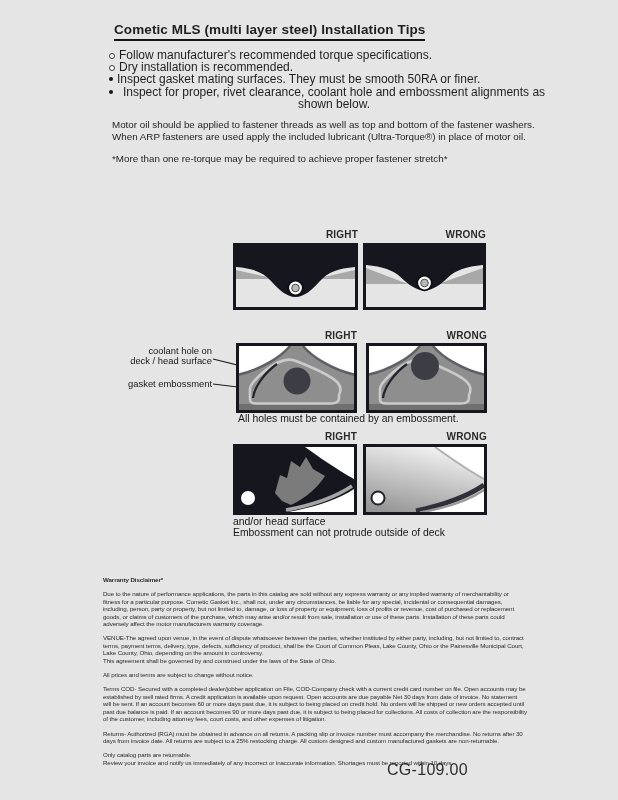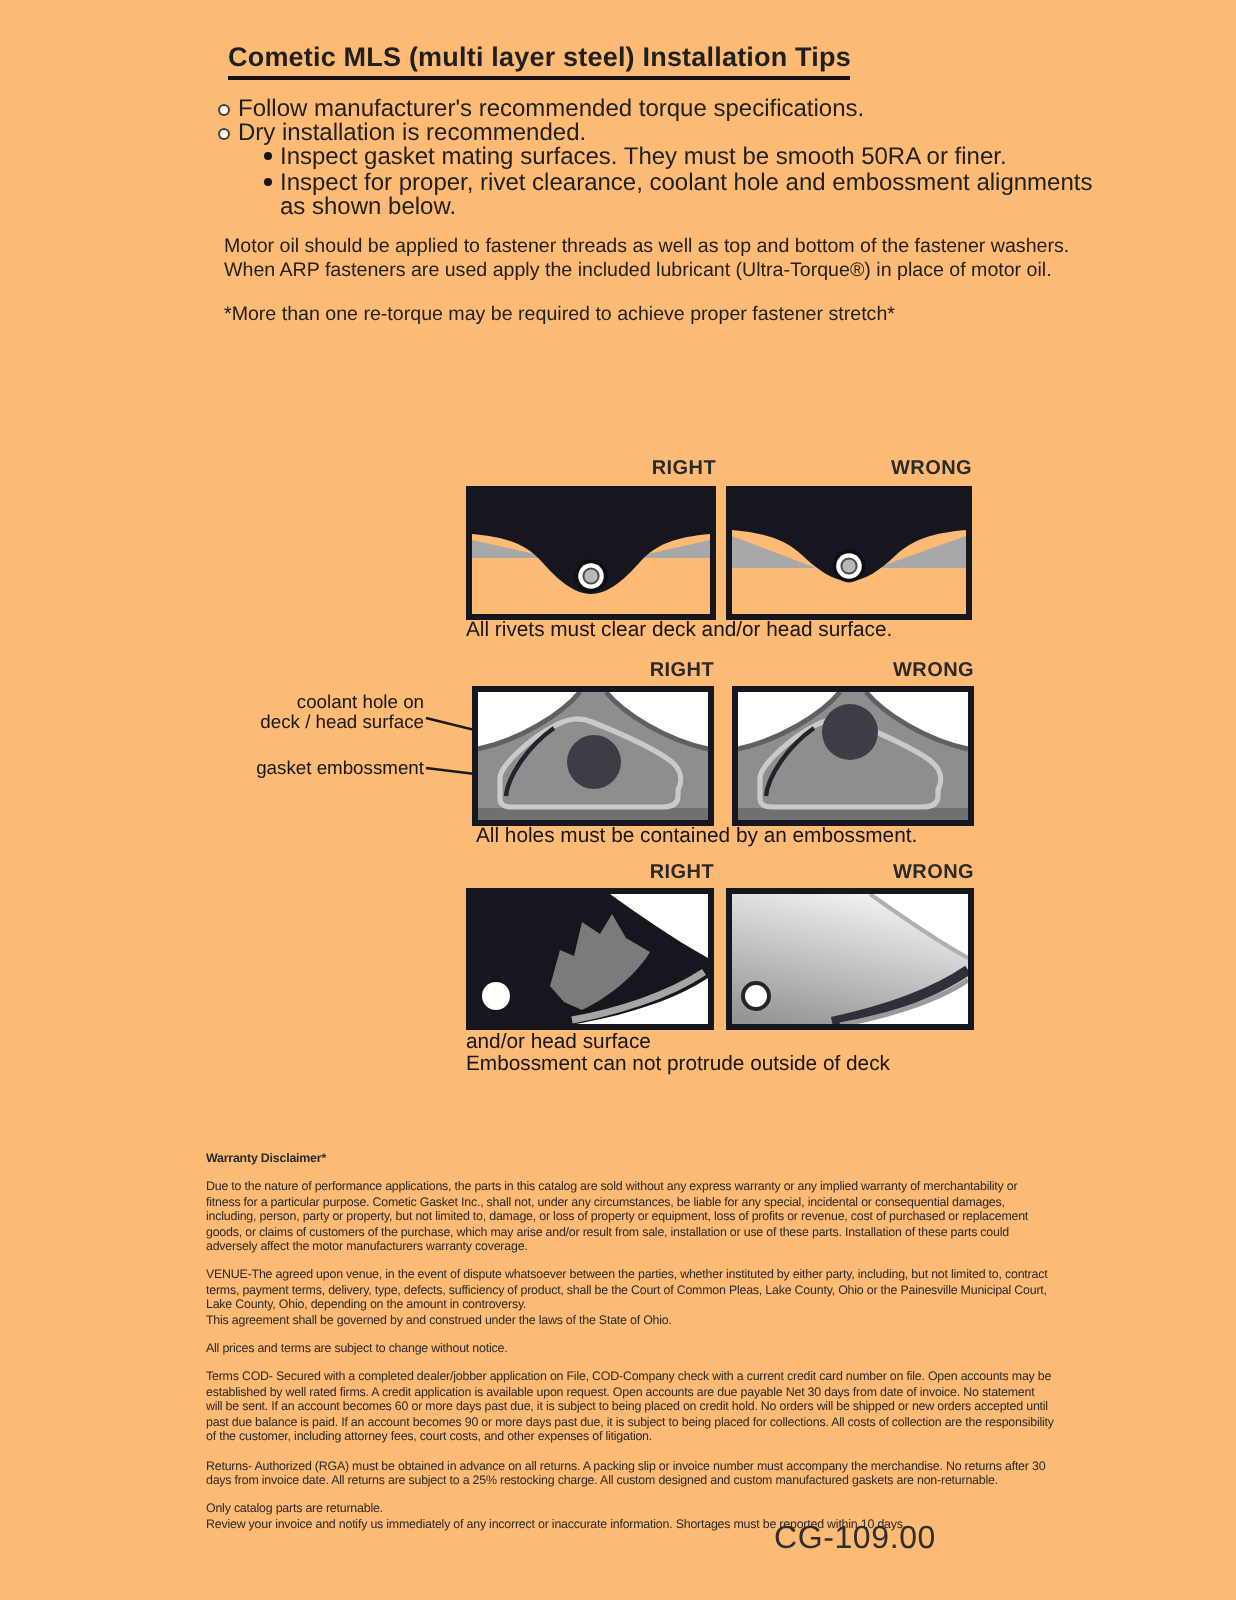--- a/index.html
+++ b/index.html
@@ -1,29 +1,29 @@
 <!DOCTYPE html>
 <html><head>
 <meta charset="utf-8">
 <style>
   html,body { margin:0; padding:0; background:#ffffff; }
   #page {
-    position:relative; width:618px; height:800px; background:#fdba74;
+    position:relative; width:618px; height:800px; background:#e5e5e5;
     font-family:"Liberation Sans", sans-serif; color:#1f1f1f; overflow:hidden;
   }
   
   .intro { position:absolute; left:109px; top:20px; width:442px; }
   .title {
     display:inline-block; margin-left:5px; font-size:13.5px; font-weight:bold;
     border-bottom:2px solid #141414; padding-bottom:2px; letter-spacing:.1px;
   }
   .bullets { margin-top:8px; font-size:12px; }
   .b-row { display:flex; line-height:12.2px; }
   .b-marker { width:4px; height:4px; border:1px solid #3c3c3c; border-radius:50%; margin:3.5px 4px 0 0; flex:none; background:#fff; }
-  .sb-row { display:flex; line-height:12.2px; margin-left:23px; }
+  .sb-row { display:flex; line-height:12.2px; margin-left:0;text-align:center; }
   .sb-marker { width:4px; height:4px; background:#161616; border-radius:50%; margin:4px 4px 0 0; flex:none; }
   .diesel-heading { margin:16px 0 0 3px; font-size:12.8px; font-weight:bold; }
   .para { margin:9px 0 0 3px; font-size:9.8px; line-height:12.4px; width:438px; }
   
   .dg-header { position:absolute; font-size:10px; font-weight:bold; color:#2a2a2a; text-align:right; letter-spacing:.2px; }
   .dg-box { position:absolute; }
   .dg-box svg { display:block; width:100%; height:100%; }
   .dg-caption { position:absolute; font-size:10.4px; color:#161616; line-height:10.8px; white-space:nowrap; }
   .dg-label { position:absolute; left:98px; width:114px; text-align:right; font-size:9.4px; line-height:10.4px; color:#161616; }
   .leaders { position:absolute; left:110px; top:328px; width:200px; height:80px; }
@@ -86,21 +86,20 @@
       <polygon points="3,25 3,41 45,41" fill="#a8a8a8"></polygon>
       <polygon points="120,25 120,41 75,41" fill="#a8a8a8"></polygon>
       <path d="M3,3 H120 V22 C103,23.5 93,27 85,34.5 C77,42 69.5,47.5 61.5,47.5 C53.5,47.5 46,42 38,34.5 C30,27 20,23.5 3,22 Z" fill="#16161e"></path>
       <circle cx="61.5" cy="40" r="8.2" fill="#0d0d15"></circle>
       <circle cx="61.5" cy="40" r="6.4" fill="#ffffff"></circle>
       <circle cx="61.5" cy="40" r="3.8" fill="#b8b8b8" stroke="#4a4a4a" stroke-width="1"></circle>
       <rect x="1.5" y="1.5" width="120" height="64" fill="none" stroke="#16161e" stroke-width="3"></rect>
     </svg>
   </div>
 
-  <div class="dg-caption" style="left:233px; top:311px;">All rivets must clear deck and/or head surface.</div>
 
   <div class="dg-header" style="left:236px; top:330px; width:121px;">RIGHT</div>
   <div class="dg-header" style="left:366px; top:330px; width:121px;">WRONG</div>
 
   <div class="dg-label" style="top:346px;">
     <div>coolant hole on</div>
     <div>deck / head surface</div>
   </div>
   <div class="dg-label" style="top:379px;">gasket embossment</div>
 

